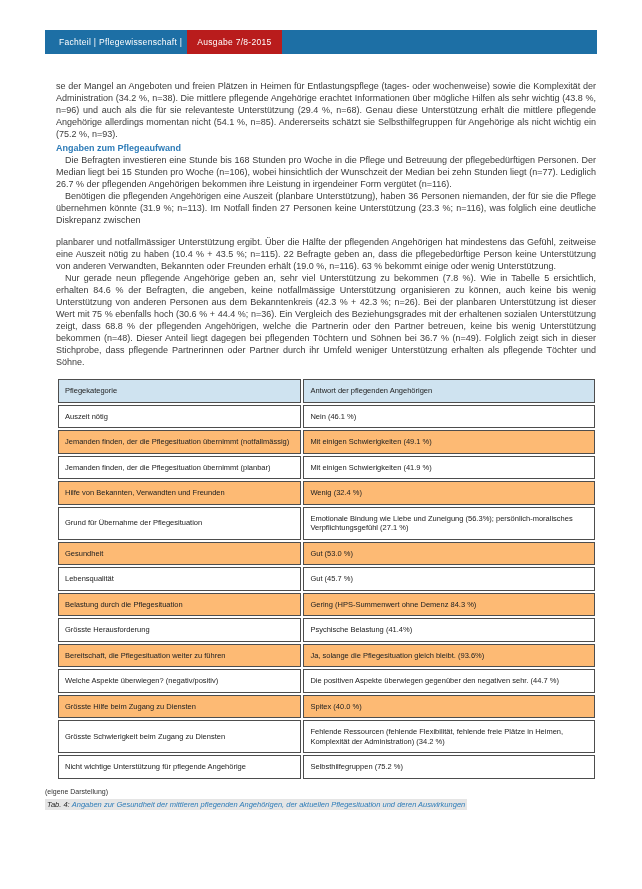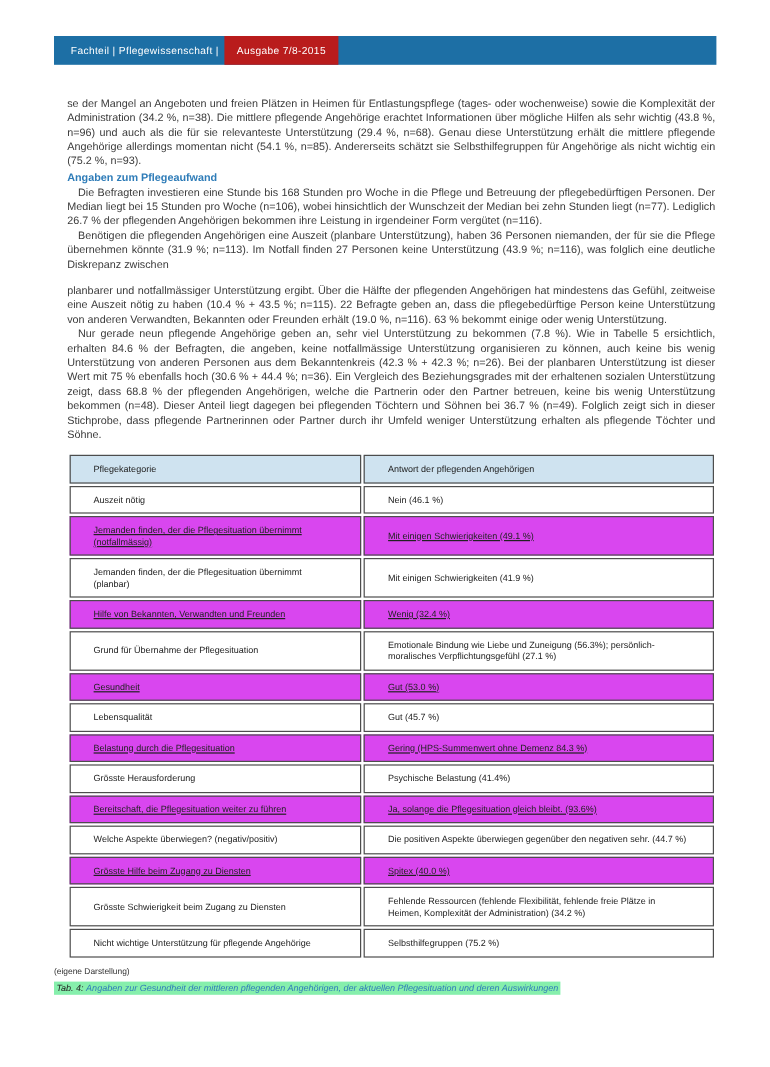--- a/index.html
+++ b/index.html
@@ -13,30 +13,30 @@
 
   
   .columns { display:flex; gap:10px; margin:26px 46px 0 56px; text-align:justify; font-size:9px; line-height:12px; color:#3b3b3b;flex-direction:column; }
   .col { flex:1; }
   .col p { margin:0; }
   .col p.ind { text-indent:9px; }
   .heading { color:#2e7cb8; font-weight:bold; font-size:9px; margin-top:2px; }
 
   
   table.care { width:541px; margin:9px 45px 0 56px; border-collapse:separate; border-spacing:2px 2px; font-size:7.5px; line-height:9.5px; color:#222; table-layout:fixed; }
-  table.care td { border:1px solid #4d4d4d; padding:6px 19px; vertical-align:middle; background:#ffffff; }
+  table.care td { border:1px solid #4d4d4d; padding:6px 6px; vertical-align:middle; background:#ffffff; }
   table.care col.c1 { width:45.5%; }
   table.care col.c2 { width:54.5%; }
   table.care thead td { background:#cfe3f0; }
-  table.care tr.alt td { background:#d946ef;text-decoration:underline; }
+  table.care tr.alt td { background:#fdba74; }
 
   
   .source-note { margin:7px 45px 0 45px; font-size:7px; color:#333; }
   .caption-line { margin:4px 45px 0 45px; font-size:7.5px; line-height:11px; }
-  .caption-band { background:#86efac; padding:1px 2px; }
+  .caption-band { background:#e5e5e5; padding:1px 2px; }
   .cap-label { color:#222; font-style:italic; }
   .cap-text { color:#2e7cb8; font-style:italic; }
 
   
   .footer { position:absolute; left:56px; bottom:30px; display:flex; align-items:center; gap:14px; }
   .page-num { font-size:9px; color:#444; }
   .footer-divider { width:1px; height:17px; background:#a8a8a8; }
   .journal { font-size:8px; letter-spacing:1.6px; color:#444; }
 </style>
 </head>
@@ -47,21 +47,21 @@
   <div class="topbar">
     <span class="sec">Fachteil | Pflegewissenschaft |</span>
     <span class="chip">Ausgabe 7/8-2015</span>
   </div>
 
   <div class="columns">
     <div class="col">
       <p>se der Mangel an Angeboten und freien Plätzen in Heimen für Entlastungspflege (tages- oder wochenweise) sowie die Komplexität der Administration (34.2 %, n=38). Die mittlere pflegende Angehörige erachtet Informationen über mögliche Hilfen als sehr wichtig (43.8 %, n=96) und auch als die für sie relevanteste Unterstützung (29.4 %, n=68). Genau diese Unterstützung erhält die mittlere pflegende Angehörige allerdings momentan nicht (54.1 %, n=85). Andererseits schätzt sie Selbsthilfegruppen für Angehörige als nicht wichtig ein (75.2 %, n=93).</p>
       <div class="heading">Angaben zum Pflegeaufwand</div>
       <p class="ind">Die Befragten investieren eine Stunde bis 168 Stunden pro Woche in die Pflege und Betreuung der pflegebedürftigen Personen. Der Median liegt bei 15 Stunden pro Woche (n=106), wobei hinsichtlich der Wunschzeit der Median bei zehn Stunden liegt (n=77). Lediglich 26.7 % der pflegenden Angehörigen bekommen ihre Leistung in irgendeiner Form vergütet (n=116).</p>
-      <p class="ind">Benötigen die pflegenden Angehörigen eine Auszeit (planbare Unterstützung), haben 36 Personen niemanden, der für sie die Pflege übernehmen könnte (31.9 %; n=113). Im Notfall finden 27 Personen keine Unterstützung (43.9 %; n=116), was folglich eine deutliche Diskrepanz zwischen</p>
+      <p class="ind">Benötigen die pflegenden Angehörigen eine Auszeit (planbare Unterstützung), haben 36 Personen niemanden, der für sie die Pflege übernehmen könnte (31.9 %; n=113). Im Notfall finden 27 Personen keine Unterstützung (23.3 %; n=116), was folglich eine deutliche Diskrepanz zwischen</p>
     </div>
     <div class="col">
       <p>planbarer und notfallmässiger Unterstützung ergibt. Über die Hälfte der pflegenden Angehörigen hat mindestens das Gefühl, zeitweise eine Auszeit nötig zu haben (10.4 % + 43.5 %; n=115). 22 Befragte geben an, dass die pflegebedürftige Person keine Unterstützung von anderen Verwandten, Bekannten oder Freunden erhält (19.0 %, n=116). 63 % bekommt einige oder wenig Unterstützung.</p>
       <p class="ind">Nur gerade neun pflegende Angehörige geben an, sehr viel Unterstützung zu bekommen (7.8 %). Wie in Tabelle 5 ersichtlich, erhalten 84.6 % der Befragten, die angeben, keine notfallmässige Unterstützung organisieren zu können, auch keine bis wenig Unterstützung von anderen Personen aus dem Bekanntenkreis (42.3 % + 42.3 %; n=26). Bei der planbaren Unterstützung ist dieser Wert mit 75 % ebenfalls hoch (30.6 % + 44.4 %; n=36). Ein Vergleich des Beziehungsgrades mit der erhaltenen sozialen Unterstützung zeigt, dass 68.8 % der pflegenden Angehörigen, welche die Partnerin oder den Partner betreuen, keine bis wenig Unterstützung bekommen (n=48). Dieser Anteil liegt dagegen bei pflegenden Töchtern und Söhnen bei 36.7 % (n=49). Folglich zeigt sich in dieser Stichprobe, dass pflegende Partnerinnen oder Partner durch ihr Umfeld weniger Unterstützung erhalten als pflegende Töchter und Söhne.</p>
     </div>
   </div>
 
   <table class="care">
     <colgroup>
         <col class="c1">

